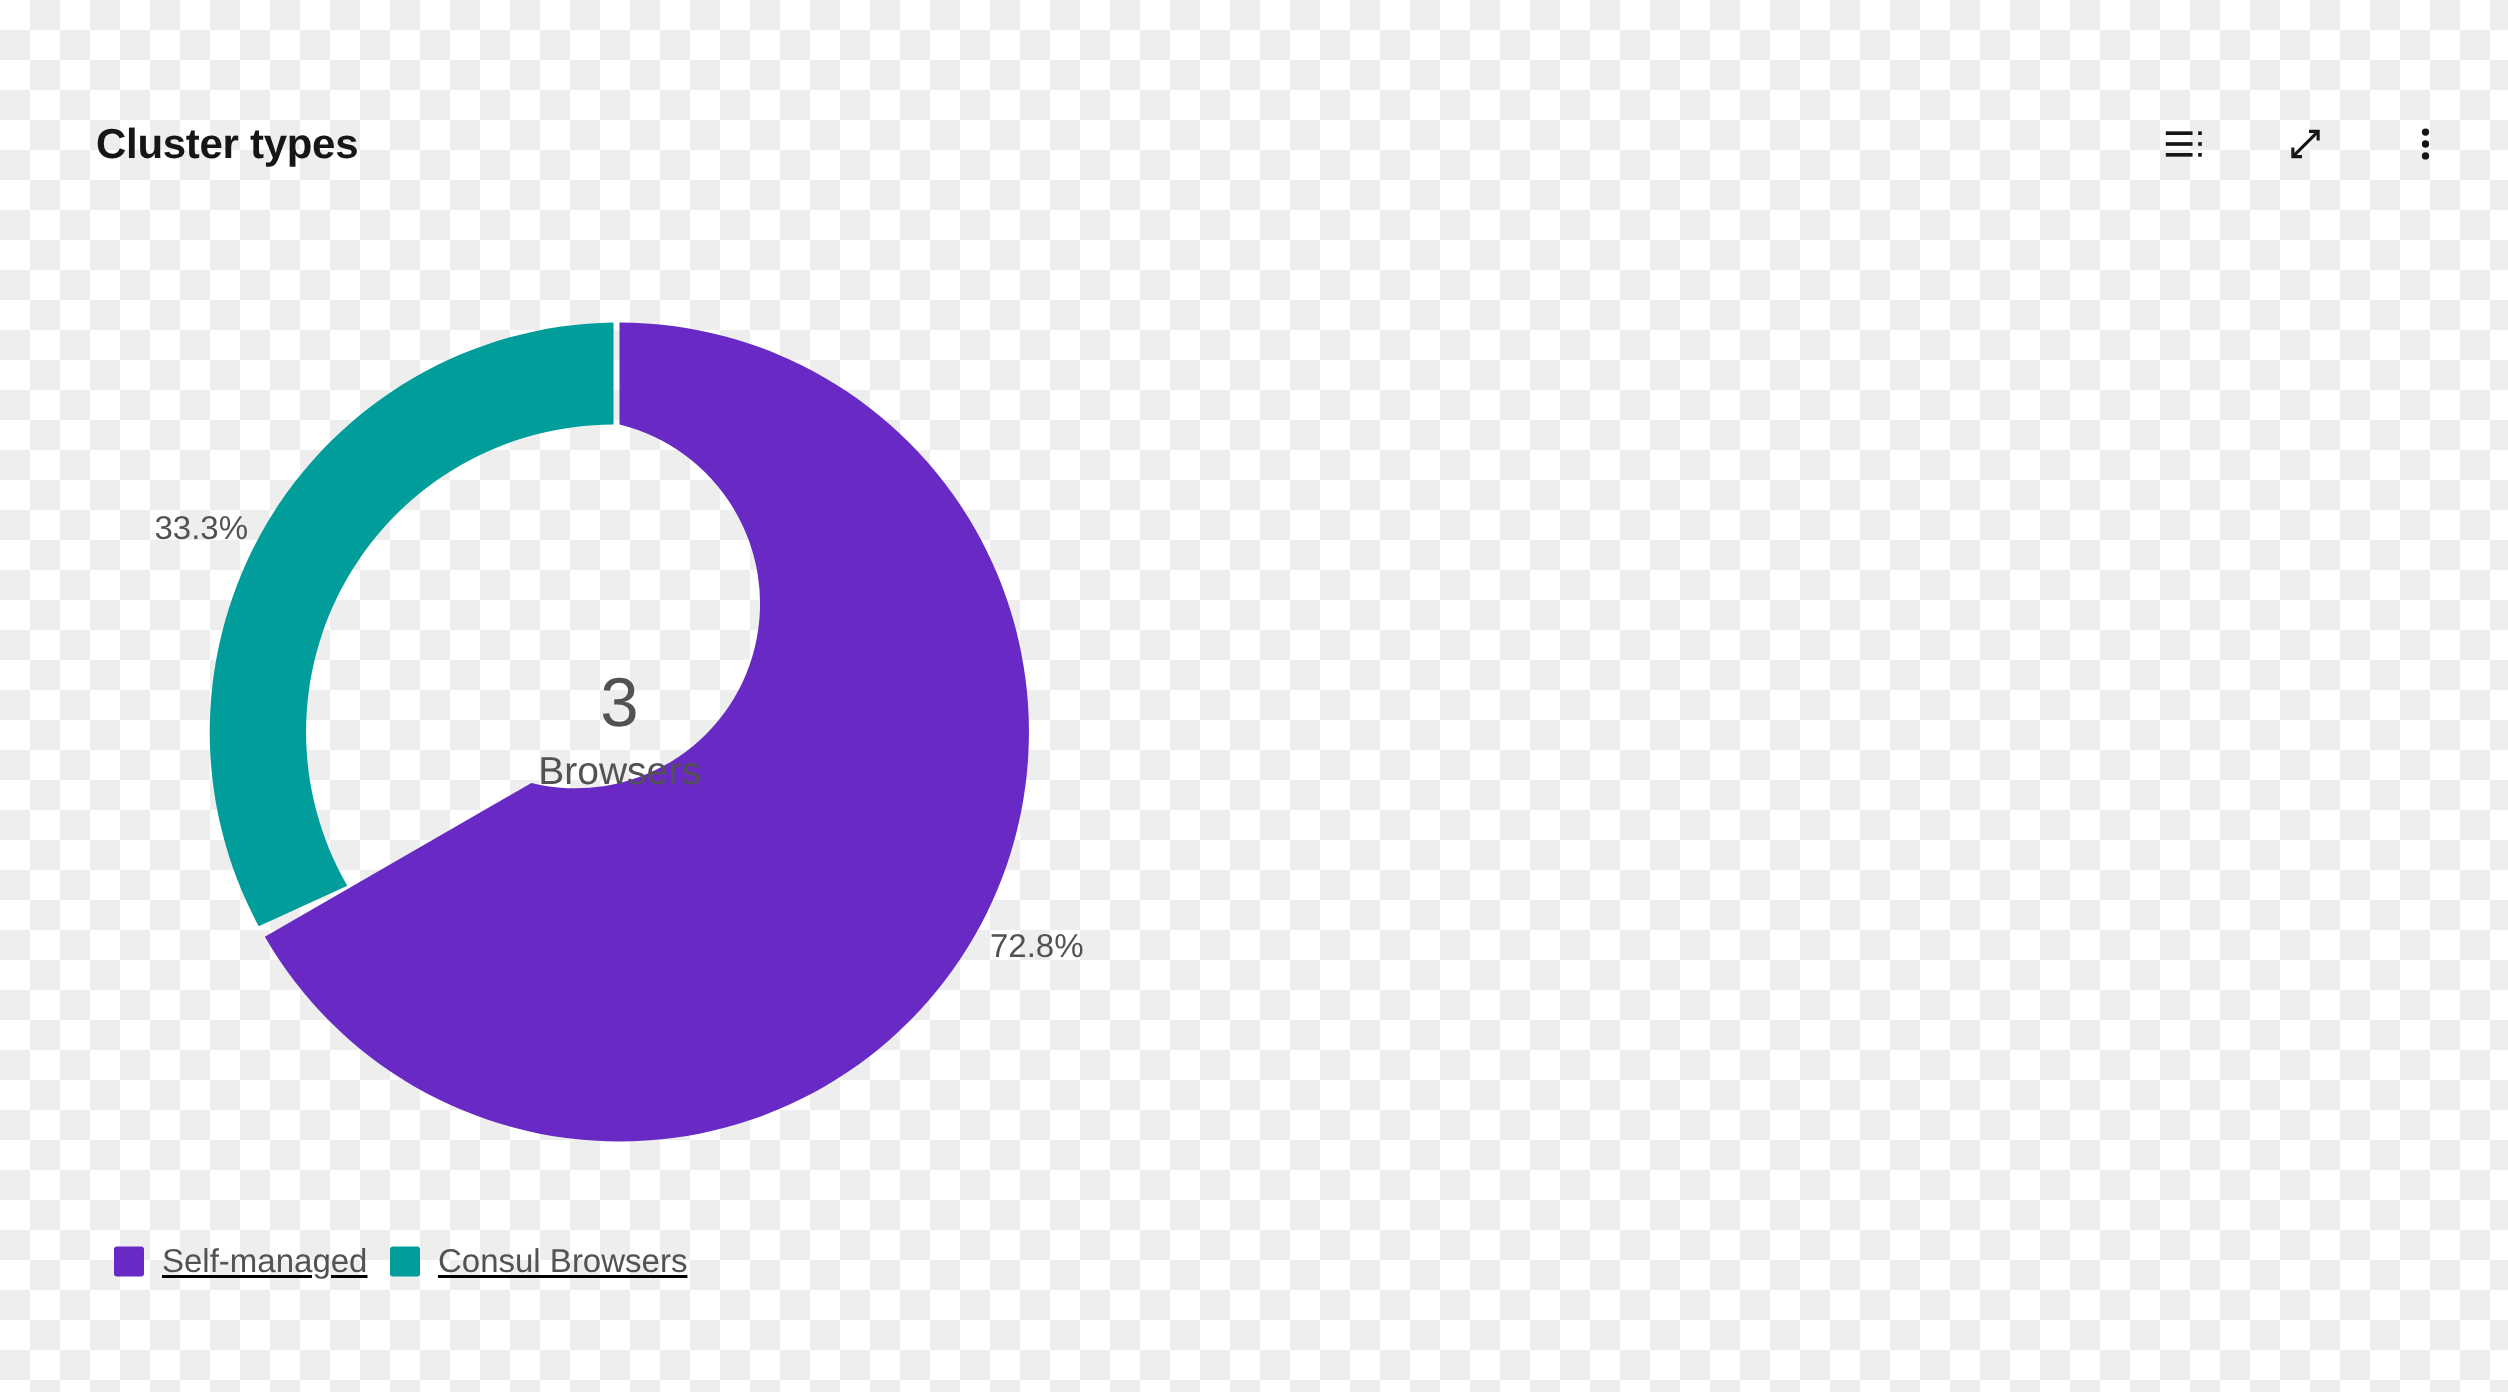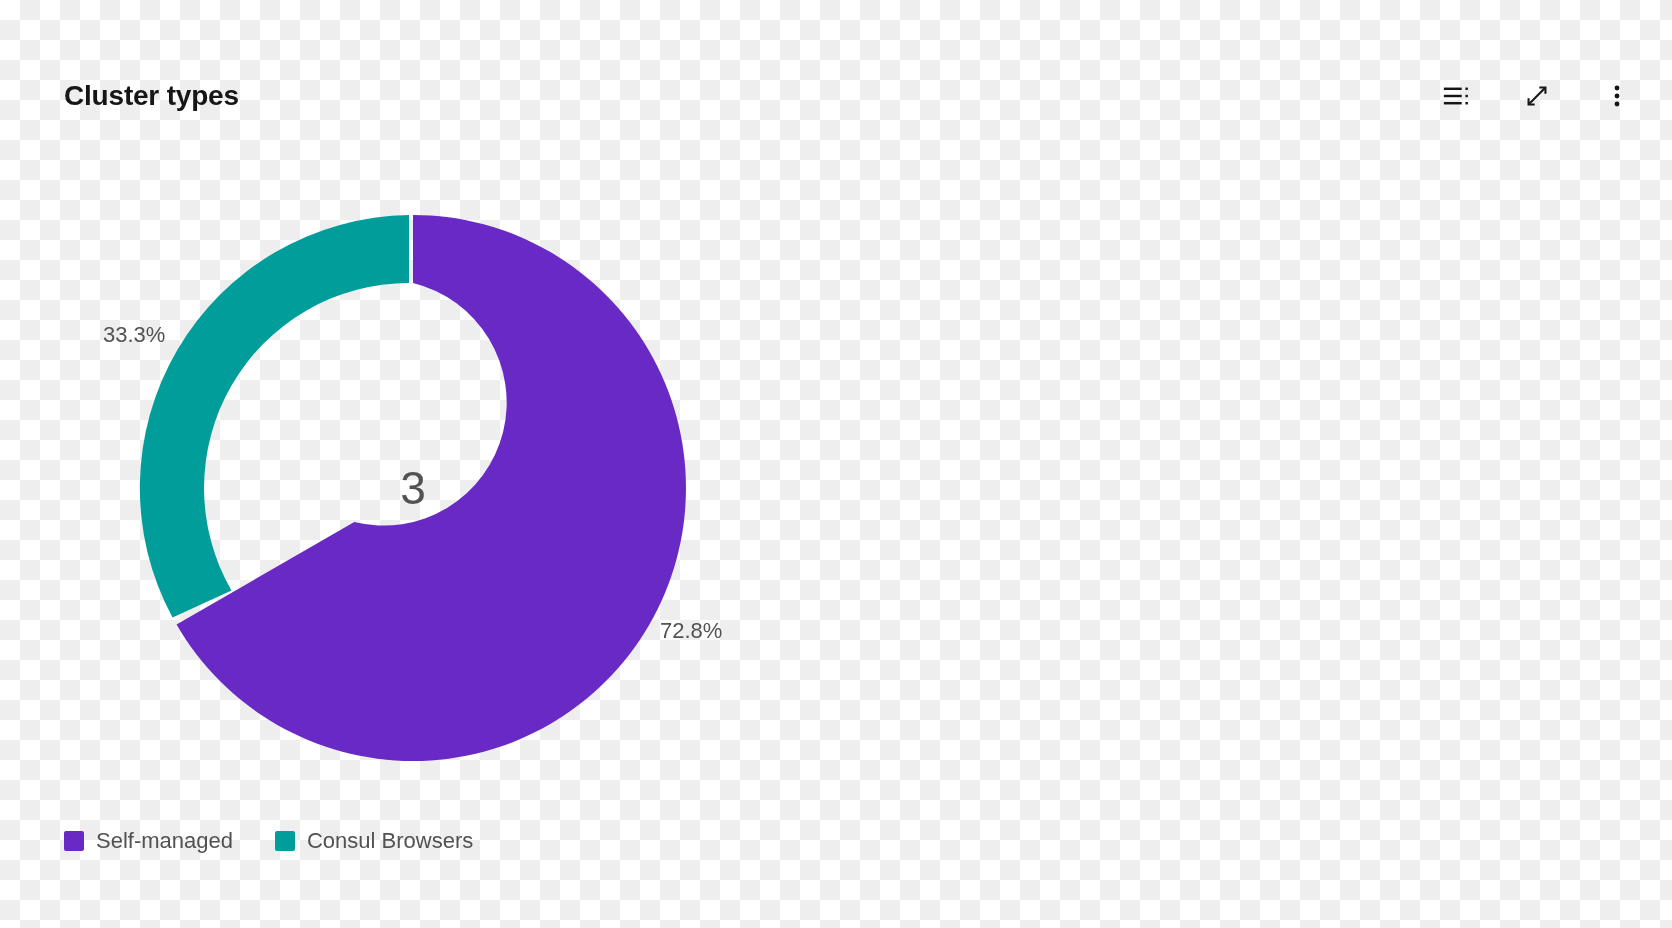--- a/index.html
+++ b/index.html
@@ -112,31 +112,32 @@
     font-weight: normal;
   }
 
   .slice-label {
     position: absolute;
     font-size: 22px;
     color: #525252;
     white-space: nowrap;
   }
 
-  .slice-label.teal-label { left: 103px; top: 322px; }
+  .slice-label.teal-label { left: 103px; top: 339px; }
   .slice-label.purple-label { left: 660px; top: 618px; }
 
   
   .legend {
     position: absolute;
-    left: 64px;
+    left: 76px;
     top: 830px;
     display: flex;
     align-items: center;
-    gap: 42px;
+    gap: 15px;
+    text-decoration: underline;
   }
 
   .legend-item {
     display: flex;
     align-items: center;
     gap: 12px;
     cursor: pointer;
   }
 
   .legend-swatch {
@@ -211,20 +212,21 @@
 
       <path fill="#009d9a" d="M 172.55 617.57
                A 273 273 0 0 1 409 215
                L 409 283
                A 205 205 0 0 0 231.5 590.5
                Z"></path>
     </svg>
 
     <div class="donut-center">
       <div class="donut-center-value">3</div>
+      <div class="donut-center-label">Browsers</div>
     </div>
 
     <div class="slice-label teal-label">33.3%</div>
 
     <div class="slice-label purple-label">72.8%</div>
   </div>
 
   <div class="legend">
 
     <div class="legend-item">

